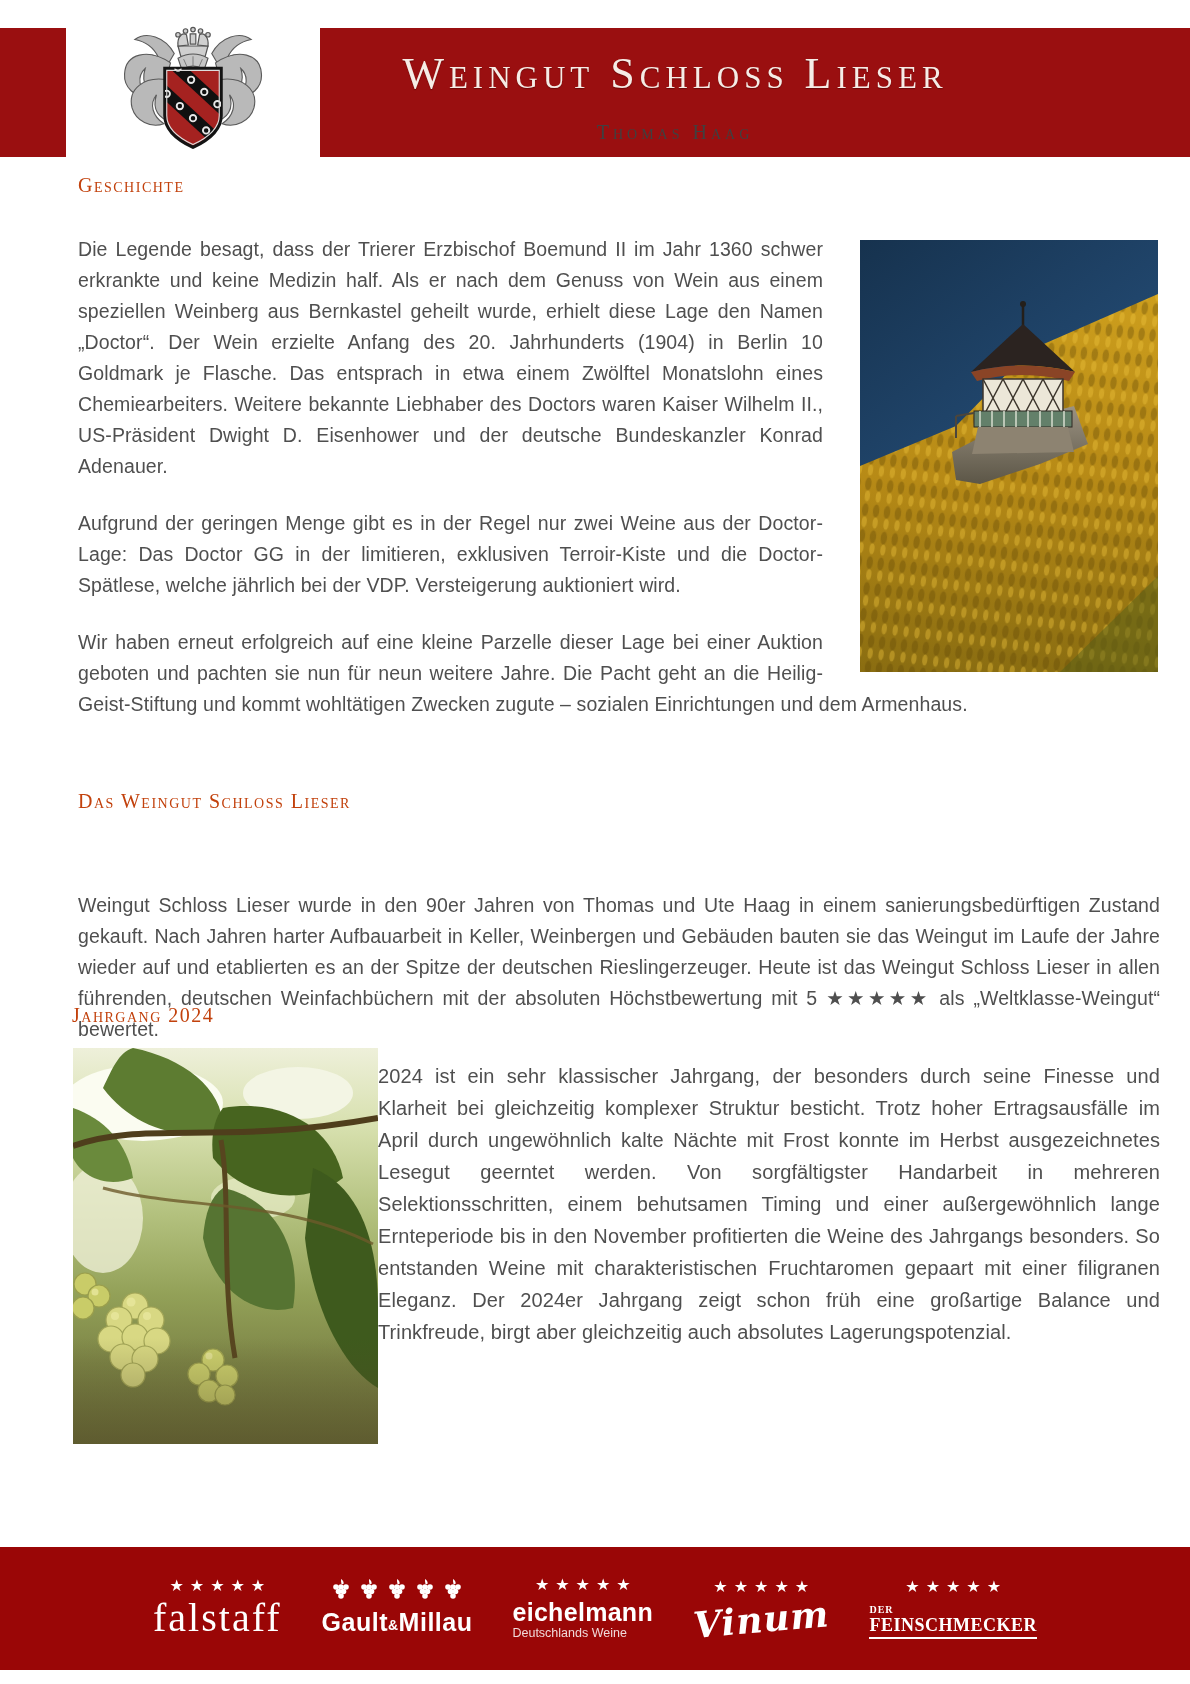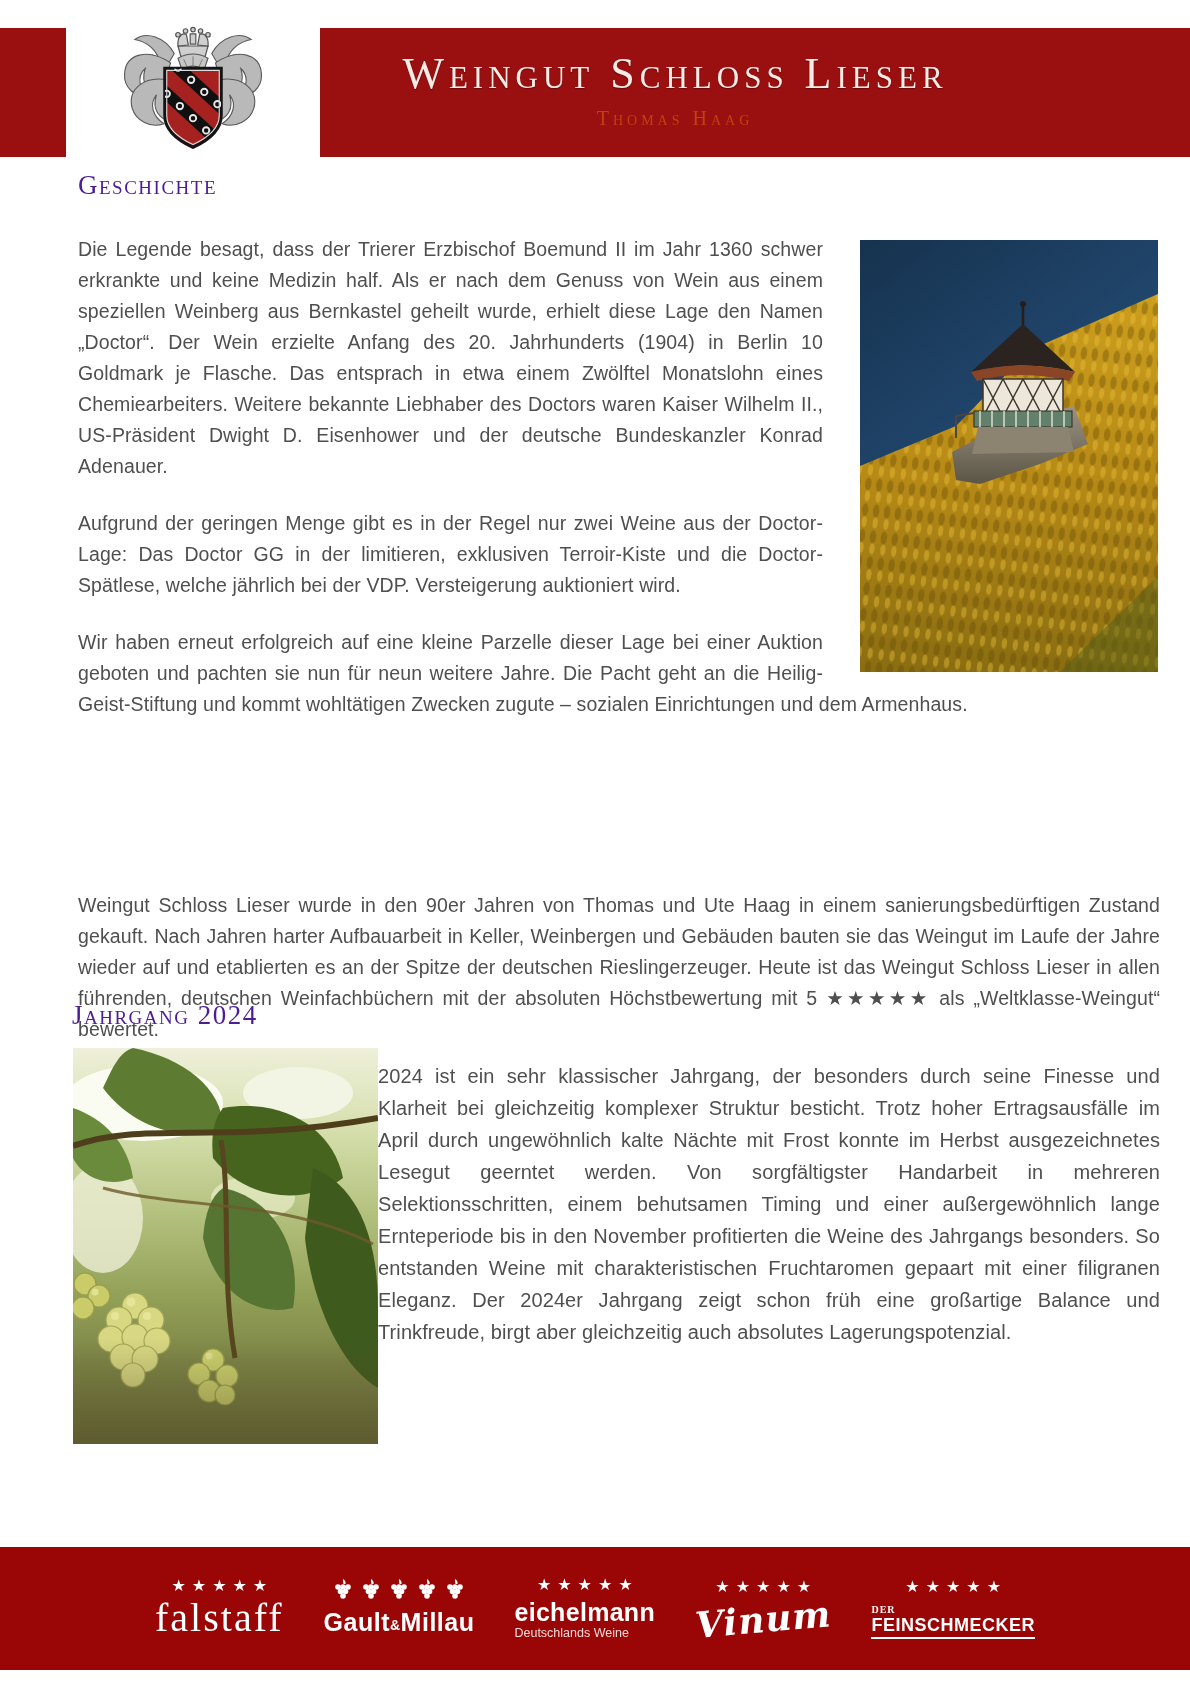--- a/index.html
+++ b/index.html
@@ -8,25 +8,25 @@
 
   
   .header-band{position:absolute;left:0;top:28px;width:1190px;height:129px;background:#9a0f10;}
   .crest-box{position:absolute;left:66px;top:0;width:254px;height:162px;background:#ffffff;}
   .crest-box svg{position:absolute;left:52px;top:24px;}
   .title-wrap{position:absolute;left:330px;top:50px;width:690px;text-align:center;color:#f6ece6;}
   .doc-title{font-family:"Liberation Serif","DejaVu Serif",serif;font-variant:small-caps;
              font-size:44px;line-height:48px;letter-spacing:5px;color:#f6ece6;
              text-shadow:0 1px 1px rgba(60,0,0,.5);}
   .doc-subtitle{font-family:"Liberation Serif","DejaVu Serif",serif;font-variant:small-caps;
-             font-size:20px;line-height:24px;letter-spacing:4px;color:#c2410c;margin-top:8px;}
+             font-size:20px;line-height:24px;letter-spacing:4px;color:#404040;margin-top:22px;}
 
   
   .sec-heading{position:absolute;left:78px;font-family:"Liberation Serif","DejaVu Serif",serif;
-               font-variant:small-caps;color:#4c1d95;letter-spacing:1.5px;font-size:27px;line-height:30px;}
+               font-variant:small-caps;color:#c2410c;letter-spacing:1.5px;font-size:20px;line-height:30px;}
   #h-geschichte{top:170px;}
   #h-weingut{top:786px;}
   #h-jahrgang{top:1000px;left:72px;}
 
   
   .body-text{color:#4f4f4f;font-size:19.5px;line-height:31px;text-align:justify;letter-spacing:.1px;}
   #geschichte-body{position:absolute;left:78px;top:234px;width:1080px;}
   #geschichte-body p{margin:0 0 26px 0;}
   .vineyard-photo{float:right;width:298px;height:432px;margin:6px 0 14px 37px;overflow:hidden;}
   .vineyard-photo svg,.grapes-photo svg{display:block;width:100%;height:100%;}
@@ -45,21 +45,21 @@
   .falstaff-word{font-family:"Liberation Serif","DejaVu Serif",serif;font-size:40px;line-height:44px;letter-spacing:2px;}
   .gault-word{font-size:25px;font-weight:700;line-height:30px;letter-spacing:.5px;margin-top:6px;}
   .gault-word .amp{font-size:14px;vertical-align:1px;}
   .eichel-word{font-size:25px;font-weight:700;line-height:26px;letter-spacing:.3px;margin-top:4px;}
   .eichel-sub{font-size:12.5px;font-weight:400;opacity:.85;line-height:15px;align-self:flex-start;}
   .vinum-word{font-family:"DejaVu Serif","Liberation Serif",serif;font-style:italic;font-weight:700;
               font-size:36px;line-height:40px;letter-spacing:1px;transform:rotate(-5deg);margin-top:2px;}
   .feins-wrap{display:flex;flex-direction:column;align-items:flex-start;border-bottom:2px solid #fff;
               padding-bottom:2px;margin-top:8px;}
   .feins-der{font-family:"Liberation Serif","DejaVu Serif",serif;font-size:10px;font-weight:700;letter-spacing:1px;line-height:10px;}
-  .feins-word{font-family:Liberation Sans, sans-serif;font-size:18px;font-weight:700;letter-spacing:.5px;line-height:20px;}
+  .feins-word{font-family:Liberation Serif, serif;font-size:18px;font-weight:700;letter-spacing:.5px;line-height:20px;}
 </style>
 </head>
 <body>
 
 <div class="page">
 
   <div class="header-band"></div>
   <div class="crest-box">
     <svg width="150" height="134" viewBox="0 0 160 140">
       <g fill="#b9b9b9" stroke="#5a5a5a" stroke-width="1.2">
@@ -151,20 +151,21 @@
           <path d="M118,187 L208,187 L214,212 L112,214 Z" fill="#8d8371"></path>
           <path d="M96,176 L114,173 M96,176 V198" stroke="#4c463c" stroke-width="2"></path>
         </g>
       </svg>
     </div>
     <p>Die Legende besagt, dass der Trierer Erzbischof Boemund II im Jahr 1360 schwer erkrankte und keine Medizin half. Als er nach dem Genuss von Wein aus einem speziellen Weinberg aus Bernkastel geheilt wurde, erhielt diese Lage den Namen „Doctor“. Der Wein erzielte Anfang des 20. Jahrhunderts (1904) in Berlin 10 Goldmark je Flasche. Das entsprach in etwa einem Zwölftel Monatslohn eines Chemiearbeiters. Weitere bekannte Liebhaber des Doctors waren Kaiser Wilhelm II., US-Präsident Dwight D. Eisenhower und der deutsche Bundeskanzler Konrad Adenauer.</p>
     <p>Aufgrund der geringen Menge gibt es in der Regel nur zwei Weine aus der Doctor-Lage: Das Doctor GG in der limitieren, exklusiven Terroir-Kiste und die Doctor-Spätlese, welche jährlich bei der VDP. Versteigerung auktioniert wird.</p>
     <p>Wir haben erneut erfolgreich auf eine kleine Parzelle dieser Lage bei einer Auktion geboten und pachten sie nun für neun weitere Jahre. Die Pacht geht an die Heilig-Geist-Stiftung und kommt wohltätigen Zwecken zugute – sozialen Einrichtungen und dem Armenhaus.</p>
   </div>
 
+  <div class="sec-heading" id="h-weingut">Das Weingut Schloss Lieser</div>
   <div class="body-text" id="weingut-body">
     <p>Weingut Schloss Lieser wurde in den 90er Jahren von Thomas und Ute Haag in einem sanierungsbedürftigen Zustand gekauft. Nach Jahren harter Aufbauarbeit in Keller, Weinbergen und Gebäuden bauten sie das Weingut im Laufe der Jahre wieder auf und etablierten es an der Spitze der deutschen Rieslingerzeuger. Heute ist das Weingut Schloss Lieser in allen führenden, deutschen Weinfachbüchern mit der absoluten Höchstbewertung mit 5 ★★★★★ als „Weltklasse-Weingut“ bewertet.</p>
   </div>
 
   <div class="sec-heading" id="h-jahrgang">Jahrgang 2024</div>
   <div id="jahrgang-row">
     <div class="grapes-photo">
       <svg viewBox="0 0 305 396" preserveAspectRatio="none">
         <defs>
           <linearGradient id="gbg" x1="0" y1="0" x2="0" y2="1">

